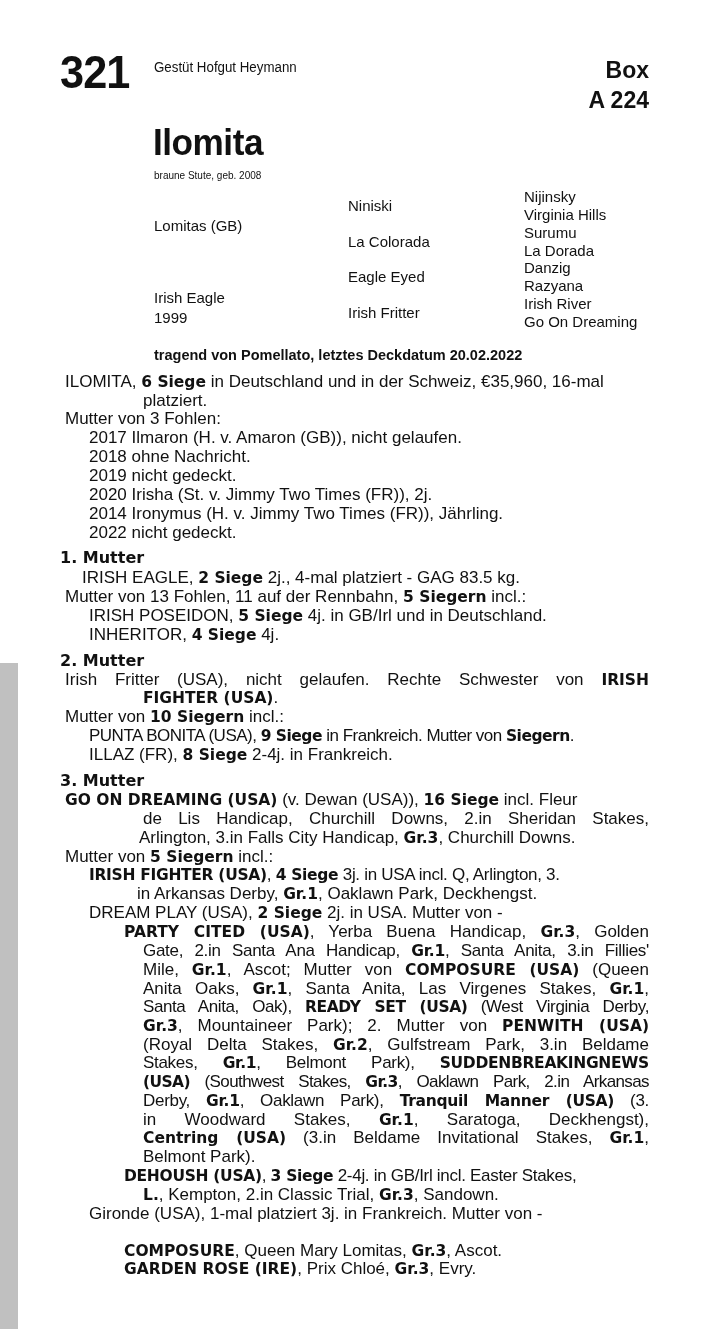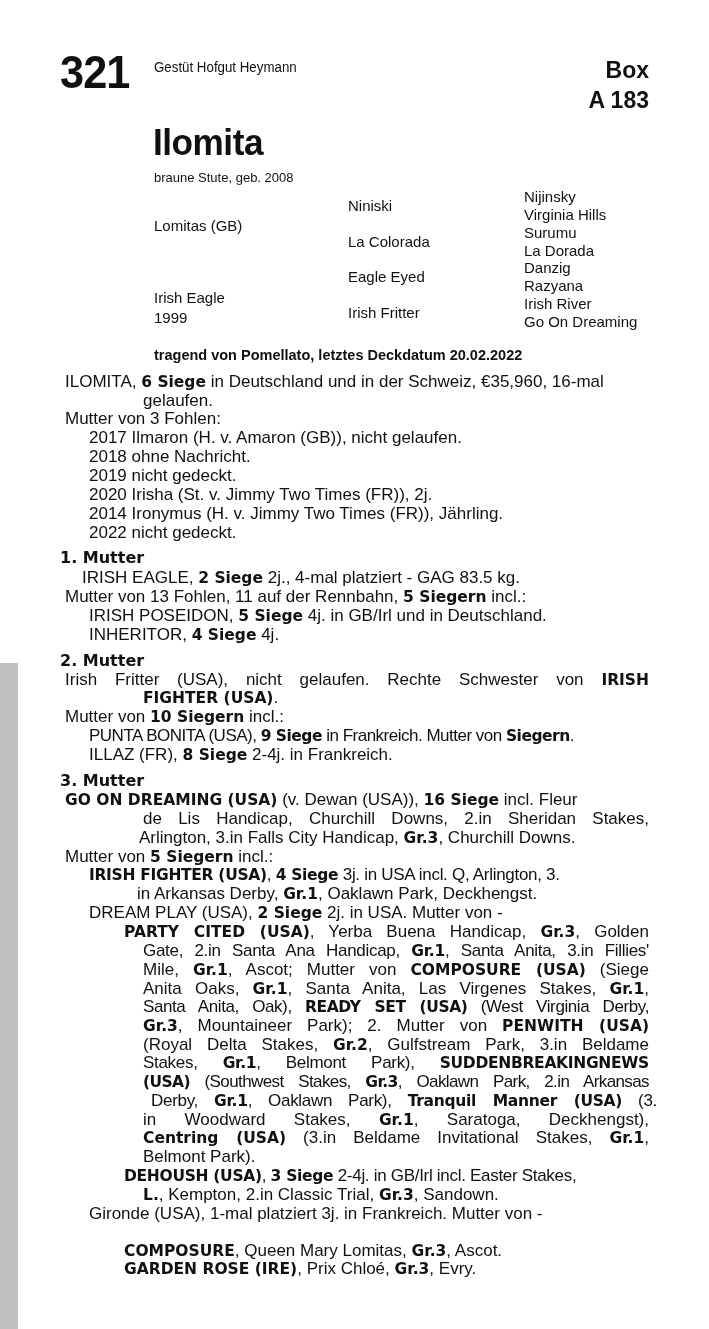--- a/index.html
+++ b/index.html
@@ -2,40 +2,40 @@
 <html><head>
 <meta charset="utf-8">
 <style>
   html, body { margin:0; padding:0; background:#ffffff; }
   body { width:709px; height:1329px; position:relative; overflow:hidden; color:#111; font-family:"Liberation Sans", sans-serif; }
   .grey-bar { position:absolute; left:0; top:663px; width:18px; height:666px; background:#c0c0c0; }
   .lot-number { position:absolute; left:60px; top:48px; font-size:47px; font-weight:bold; letter-spacing:-1px; line-height:1; transform:scaleX(0.92); transform-origin:left; }
   .consignor { position:absolute; left:154px; top:59px; font-size:14px; transform:scaleX(0.95); transform-origin:left; }
   .box { position:absolute; right:60px; top:55px; text-align:right; font-size:23px; font-weight:bold; line-height:30px; }
   .horse-name { position:absolute; left:153px; top:122px; font-size:37px; font-weight:bold; letter-spacing:-0.5px; transform:scaleX(0.95); transform-origin:left; }
-  .horse-desc { position:absolute; left:154px; top:170px; font-size:13px; }
+  .horse-desc { position:absolute; left:154px; top:170px; font-size:10px; }
   .ped { position:absolute; font-size:15px; line-height:18px; }
   .covering { position:absolute; left:154px; top:347px; font-size:14.5px; font-weight:bold; }
   .body-text { position:absolute; left:0; width:709px; font-size:17px; line-height:19px; }
   .line { position:absolute; white-space:nowrap; }
   .just { position:absolute; text-align:justify; text-align-last:justify; white-space:normal; }
   .b { font-family:"DejaVu Sans", sans-serif; font-weight:bold; font-size:15.5px;margin-top:10px; }
   .h { position:absolute; left:60px; font-family:"DejaVu Sans", sans-serif; font-weight:bold; font-size:16px; }
   .page-number { position:absolute; left:342px; top:1291px; font-size:13px;margin-top:48px; }
 </style>
 </head>
 <body>
 
 <div class="grey-bar"></div>
 
 <div class="lot-number">321</div>
 <div class="consignor">Gestüt Hofgut Heymann</div>
 <div class="box">
   <div>Box</div>
-  <div>A 183</div>
+  <div>A 224</div>
 </div>
 
 <div class="horse-name">Ilomita</div>
 <div class="horse-desc">braune Stute, geb. 2008</div>
 
 <div>
   <div class="ped" style="left:154px;top:217px">Lomitas (GB)</div>
   <div class="ped" style="left:154px;top:289px">Irish Eagle</div>
   <div class="ped" style="left:154px;top:309px">1999</div>
   <div class="ped" style="left:348px;top:197px">Niniski</div>
@@ -50,21 +50,21 @@
   <div class="ped" style="left:524px;top:277px">Razyana</div>
   <div class="ped" style="left:524px;top:295px">Irish River</div>
   <div class="ped" style="left:524px;top:313px">Go On Dreaming</div>
 </div>
 
 <div class="covering">tragend von Pomellato, letztes Deckdatum 20.02.2022</div>
 
 <div class="body-text">
 
   <div class="line" style="left:65px;top:372px"><span>ILOMITA, </span><span class="b">6 Siege</span><span> in Deutschland und in der Schweiz, €35,960, 16-mal</span></div>
-  <div class="line" style="left:143px;top:391px">gelaufen.</div>
+  <div class="line" style="left:143px;top:391px">platziert.</div>
   <div class="line" style="left:65px;top:409px">Mutter von 3 Fohlen:</div>
   <div class="line" style="left:89px;top:428px">2017  Ilmaron (H. v. Amaron (GB)), nicht gelaufen.</div>
   <div class="line" style="left:89px;top:447px">2018 ohne Nachricht.</div>
   <div class="line" style="left:89px;top:466px">2019  nicht gedeckt.</div>
   <div class="line" style="left:89px;top:485px">2020  Irisha (St. v. Jimmy Two Times (FR)), 2j.</div>
   <div class="line" style="left:89px;top:504px">2014  Ironymus (H. v. Jimmy Two Times (FR)), Jährling.</div>
   <div class="line" style="left:89px;top:523px">2022 nicht gedeckt.</div>
 
   <div class="h" style="top:548px">1. Mutter</div>
   <div class="line" style="left:82px;top:568px"><span>IRISH EAGLE, </span><span class="b">2 Siege</span><span> 2j., 4-mal platziert - GAG 83.5 kg.</span></div>
@@ -83,28 +83,28 @@
   <div class="line" style="left:65px;top:790px"><span class="b">GO ON DREAMING (USA)</span><span> (v. Dewan (USA)), </span><span class="b">16 Siege</span><span> incl. Fleur</span></div>
   <div class="just" style="left:143px;width:506px;top:809px">de Lis Handicap, Churchill Downs, 2.in Sheridan Stakes,</div>
   <div class="line" style="left:139px;top:828px"><span>Arlington, 3.in Falls City Handicap, </span><span class="b">Gr.3</span><span>, Churchill Downs.</span></div>
   <div class="line" style="left:65px;top:847px"><span>Mutter von </span><span class="b">5 Siegern</span><span> incl.:</span></div>
   <div class="line" style="left:89px;top:865px;letter-spacing:-0.3px"><span class="b">IRISH FIGHTER (USA)</span><span>, </span><span class="b">4 Siege</span><span> 3j. in USA incl. Q, Arlington, 3.</span></div>
   <div class="line" style="left:137px;top:884px"><span>in Arkansas Derby, </span><span class="b">Gr.1</span><span>, Oaklawn Park, Deckhengst.</span></div>
   <div class="line" style="left:89px;top:903px"><span>DREAM PLAY (USA), </span><span class="b">2 Siege</span><span> 2j. in USA. Mutter von -</span></div>
 
   <div class="just" style="left:124px;width:525px;top:922px"><span class="b">PARTY CITED (USA)</span><span>, Yerba Buena Handicap, </span><span class="b">Gr.3</span><span>, Golden</span></div>
   <div class="just" style="left:143px;width:506px;top:941px;letter-spacing:-0.3px"><span>Gate, 2.in Santa Ana Handicap, </span><span class="b">Gr.1</span><span>, Santa Anita, 3.in Fillies'</span></div>
-  <div class="just" style="left:143px;width:506px;top:960px"><span>Mile, </span><span class="b">Gr.1</span><span>, Ascot; Mutter von </span><span class="b">COMPOSURE (USA)</span><span> (Siege</span></div>
+  <div class="just" style="left:143px;width:506px;top:960px"><span>Mile, </span><span class="b">Gr.1</span><span>, Ascot; Mutter von </span><span class="b">COMPOSURE (USA)</span><span> (Queen</span></div>
   <div class="just" style="left:143px;width:506px;top:979px"><span>Anita Oaks, </span><span class="b">Gr.1</span><span>, Santa Anita, Las Virgenes Stakes, </span><span class="b">Gr.1</span><span>,</span></div>
   <div class="just" style="left:143px;width:506px;top:997px;letter-spacing:-0.4px"><span>Santa Anita, Oak), </span><span class="b">READY SET (USA)</span><span> (West Virginia Derby,</span></div>
   <div class="just" style="left:143px;width:506px;top:1016px"><span class="b">Gr.3</span><span>, Mountaineer Park); 2. Mutter von </span><span class="b">PENWITH (USA)</span></div>
   <div class="just" style="left:143px;width:506px;top:1035px"><span>(Royal Delta Stakes, </span><span class="b">Gr.2</span><span>, Gulfstream Park, 3.in Beldame</span></div>
   <div class="just" style="left:143px;width:506px;top:1053px;letter-spacing:-0.3px"><span>Stakes, </span><span class="b">Gr.1</span><span>, Belmont Park), </span><span class="b">SUDDENBREAKINGNEWS</span></div>
   <div class="just" style="left:143px;width:506px;top:1072px;letter-spacing:-0.6px"><span class="b">(USA)</span><span> (Southwest Stakes, </span><span class="b">Gr.3</span><span>, Oaklawn Park, 2.in Arkansas</span></div>
-  <div class="just" style="left:151px;width:506px;top:1091px;letter-spacing:-0.3px"><span>Derby, </span><span class="b">Gr.1</span><span>, Oaklawn Park), </span><span class="b">Tranquil Manner (USA)</span><span> (3.</span></div>
+  <div class="just" style="left:143px;width:506px;top:1091px;letter-spacing:-0.3px"><span>Derby, </span><span class="b">Gr.1</span><span>, Oaklawn Park), </span><span class="b">Tranquil Manner (USA)</span><span> (3.</span></div>
   <div class="just" style="left:143px;width:506px;top:1110px"><span>in Woodward Stakes, </span><span class="b">Gr.1</span><span>, Saratoga, Deckhengst),</span></div>
   <div class="just" style="left:143px;width:506px;top:1128px"><span class="b">Centring (USA)</span><span> (3.in Beldame Invitational Stakes, </span><span class="b">Gr.1</span><span>,</span></div>
   <div class="line" style="left:143px;top:1147px">Belmont Park).</div>
 
   <div class="line" style="left:124px;top:1166px;letter-spacing:-0.3px"><span class="b">DEHOUSH (USA)</span><span>, </span><span class="b">3 Siege</span><span> 2-4j. in GB/Irl incl. Easter Stakes,</span></div>
   <div class="line" style="left:143px;top:1185px"><span class="b">L.</span><span>, Kempton, 2.in Classic Trial, </span><span class="b">Gr.3</span><span>, Sandown.</span></div>
   <div class="line" style="left:89px;top:1204px">Gironde (USA), 1-mal platziert 3j. in Frankreich. Mutter von -</div>
   <div class="line" style="left:124px;top:1259px"><span class="b">GARDEN ROSE (IRE)</span><span>, Prix Chloé, </span><span class="b">Gr.3</span><span>, Evry.</span></div>
   <div class="line" style="left:124px;top:1241px"><span class="b">COMPOSURE</span><span>, Queen Mary Lomitas, </span><span class="b">Gr.3</span><span>, Ascot.</span></div>
 </div>

